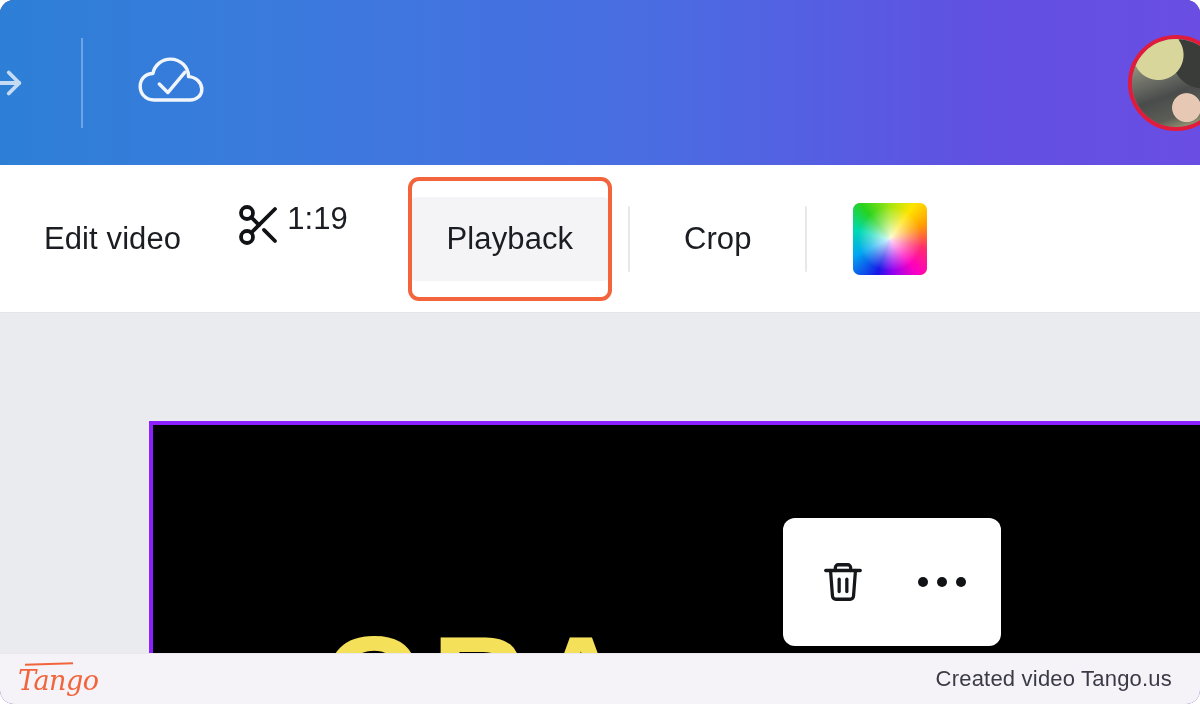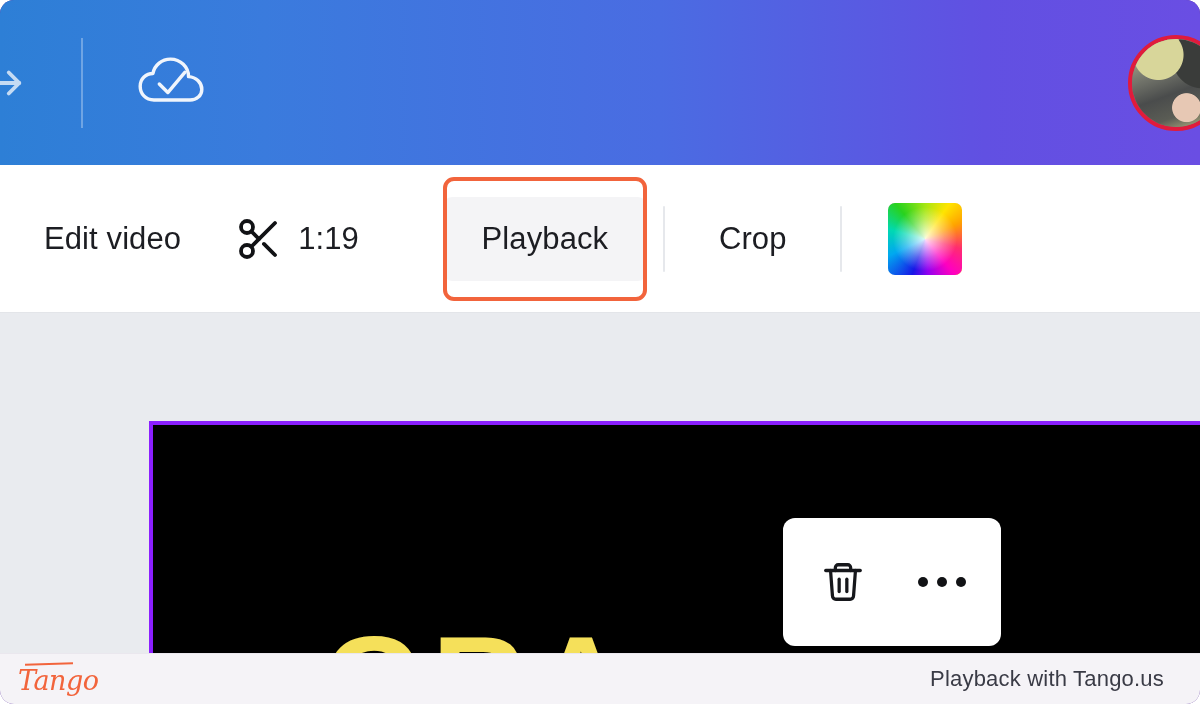--- a/index.html
+++ b/index.html
@@ -118,23 +118,23 @@
     height: 76px;
     padding: 0 4px;
     cursor: pointer;
     user-select: none;
   }
 
   .tb-edit-video { margin-right: 46px; }
 
   .tb-trim {
     display: flex;
-    align-items: center;
-    gap: 15px;
-    margin-right: 80px;
+    align-items: flex-start;
+    gap: 4px;
+    margin-right: 56px;
   }
 
   .tb-divider {
     width: 2px;
     height: 66px;
     background: #E6E8EC;
     border-radius: 1px;
   }
 
   
@@ -287,21 +287,21 @@
   
   .footer {
     position: absolute;
     left: 0; bottom: 0;
     width: 1200px;
     height: 51px;
     background: #F5F3F7;
     display: flex;
     align-items: center;
     justify-content: space-between;
-    padding: 0 36px 0 18px;
+    padding: 0 28px 0 18px;
     border-top: 1px solid #EAE7EE;
   }
   .tango-logo {
     font-family: "DejaVu Serif", serif;
     font-style: italic;
     font-size: 27px;
     color: #F2643C;
     letter-spacing: -0.5px;
     position: relative;
     padding-top: 3px;
@@ -417,16 +417,16 @@
           <i></i>
           <i></i>
           <i></i>
         </span>
       </button>
     </div>
   </div>
 
   <div class="footer">
     <div class="tango-logo">Tango</div>
-    <div class="footer-credit">Playback with Tango.us</div>
+    <div class="footer-credit">Created video Tango.us</div>
   </div>
 
 </div>
 
 </body></html>

